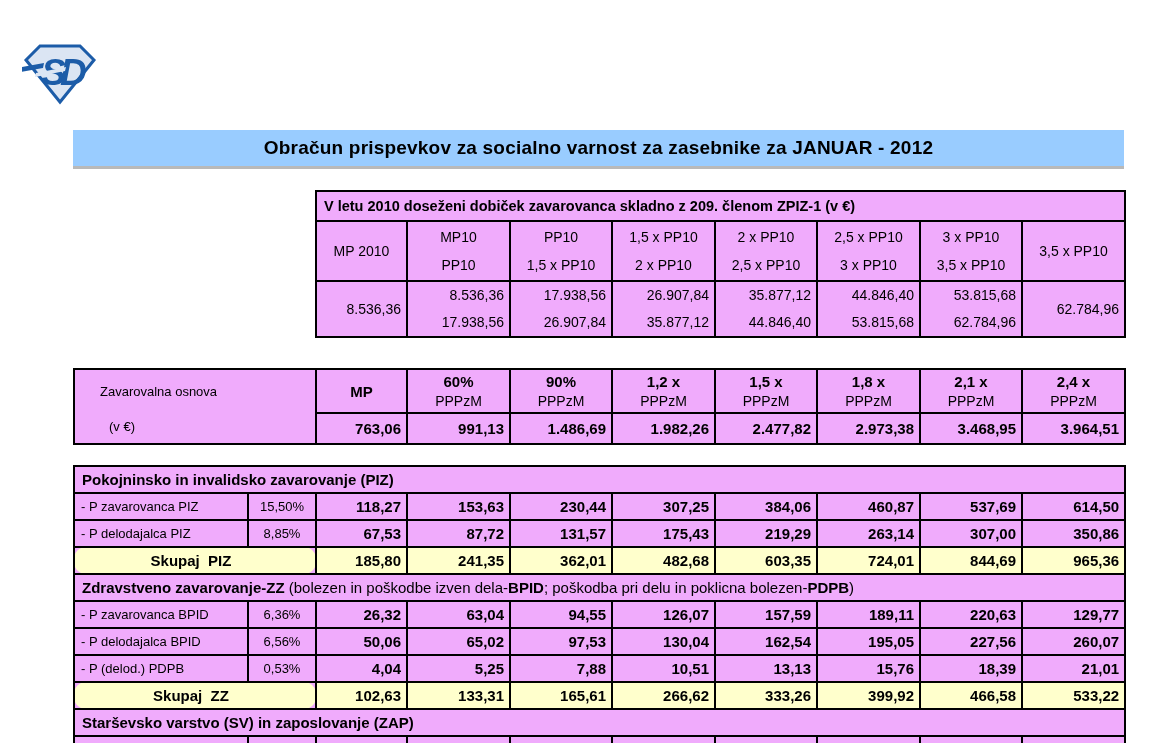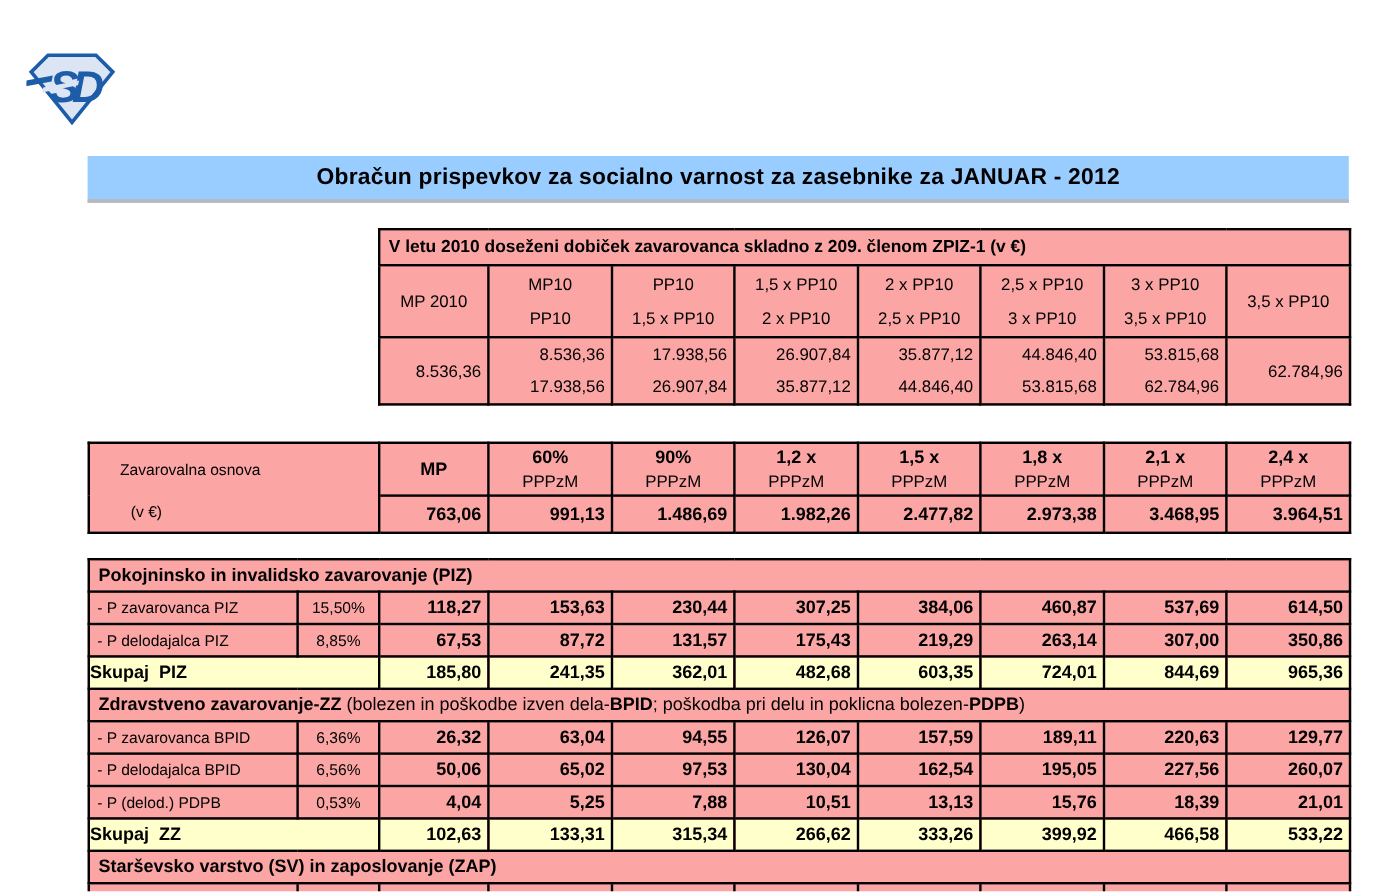--- a/index.html
+++ b/index.html
@@ -10,21 +10,21 @@
   
   #logo{position:absolute;left:22px;top:40px;width:76px;height:66px;}
   
   #banner{
     position:absolute;left:73px;top:130px;width:1051px;height:36px;
     background:#99CCFF;border-bottom:3px solid #b9b9b9;
     display:flex;align-items:center;justify-content:center;
     font-size:19px;font-weight:bold;letter-spacing:.2px;
   }
   
-  table{border-collapse:collapse;table-layout:fixed;position:absolute;background:#fca5a5;}
+  table{border-collapse:collapse;table-layout:fixed;position:absolute;background:#f0abfc;}
   td{border:2px solid #000;overflow:hidden;white-space:nowrap;padding:0;vertical-align:middle;}
   .val{font-size:15px;font-weight:bold;text-align:right;padding-right:5px;}
   .yellow{background:#FFFFCC;}
   
   #profit{left:315px;top:190px;width:809px;}
   #profit .hdr{height:28px;font-size:14.5px;font-weight:bold;text-align:left;padding-left:7px;}
   #profit .rng{height:26px;font-size:15px;font-weight:bold;text-align:center;}
   #profit .two{height:58px;}
   #profit .two .ln{line-height:28px;font-size:14px;text-align:center;}
   #profit .twoN{height:54px;}
@@ -40,21 +40,21 @@
   #base .bv{height:29px;}
   
   #contrib{left:73px;top:465px;width:1051px;}
   #contrib td{height:25px;}
   #contrib .sec{font-size:15px;font-weight:bold;text-align:left;padding-left:7px;}
   #contrib .sec span{white-space:pre;}
   #contrib .sec span.b{font-weight:bold;}
   #contrib .sec span.r{font-weight:normal;margin-top:44px;}
   #contrib .lbl{font-size:13px;text-align:left;padding-left:6px;}
   #contrib .rate{font-size:13px;text-align:center;margin-top:44px;}
-  #contrib .total-lbl{font-size:15px;font-weight:bold;text-align:left;padding-right:8px;}
+  #contrib .total-lbl{font-size:15px;font-weight:bold;text-align:center;padding-right:8px;border-radius:12px;}
 </style>
 </head>
 <body>
 
 <div id="canvas">
 
   <svg id="logo" viewBox="0 0 76 66">
     <polygon points="4,20 18,6 58,6 72,20 38,62" fill="#dbe5f3" stroke="#1c5ca8" stroke-width="3" stroke-linejoin="miter"></polygon>
     <path d="M0,27 L22,23 L21,28 L-1,32 Z" fill="#1c5ca8"></path>
     <text x="39" y="45" text-anchor="middle" font-size="37" font-weight="bold" font-style="italic" font-family="Liberation Sans, sans-serif" letter-spacing="-6" fill="#1c5ca8">SD</text>
@@ -305,21 +305,21 @@
       <td class="val">10,51</td>
       <td class="val">13,13</td>
       <td class="val">15,76</td>
       <td class="val">18,39</td>
       <td class="val">21,01</td>
     </tr>
     <tr>
       <td class="total-lbl yellow" colspan="2">Skupaj&nbsp; ZZ</td>
       <td class="val yellow">102,63</td>
       <td class="val yellow">133,31</td>
-      <td class="val yellow">315,34</td>
+      <td class="val yellow">165,61</td>
       <td class="val yellow">266,62</td>
       <td class="val yellow">333,26</td>
       <td class="val yellow">399,92</td>
       <td class="val yellow">466,58</td>
       <td class="val yellow">533,22</td>
     </tr>
 
     <tr>
       <td class="sec" colspan="10">Starševsko varstvo (SV) in zaposlovanje (ZAP)</td>
     </tr>

